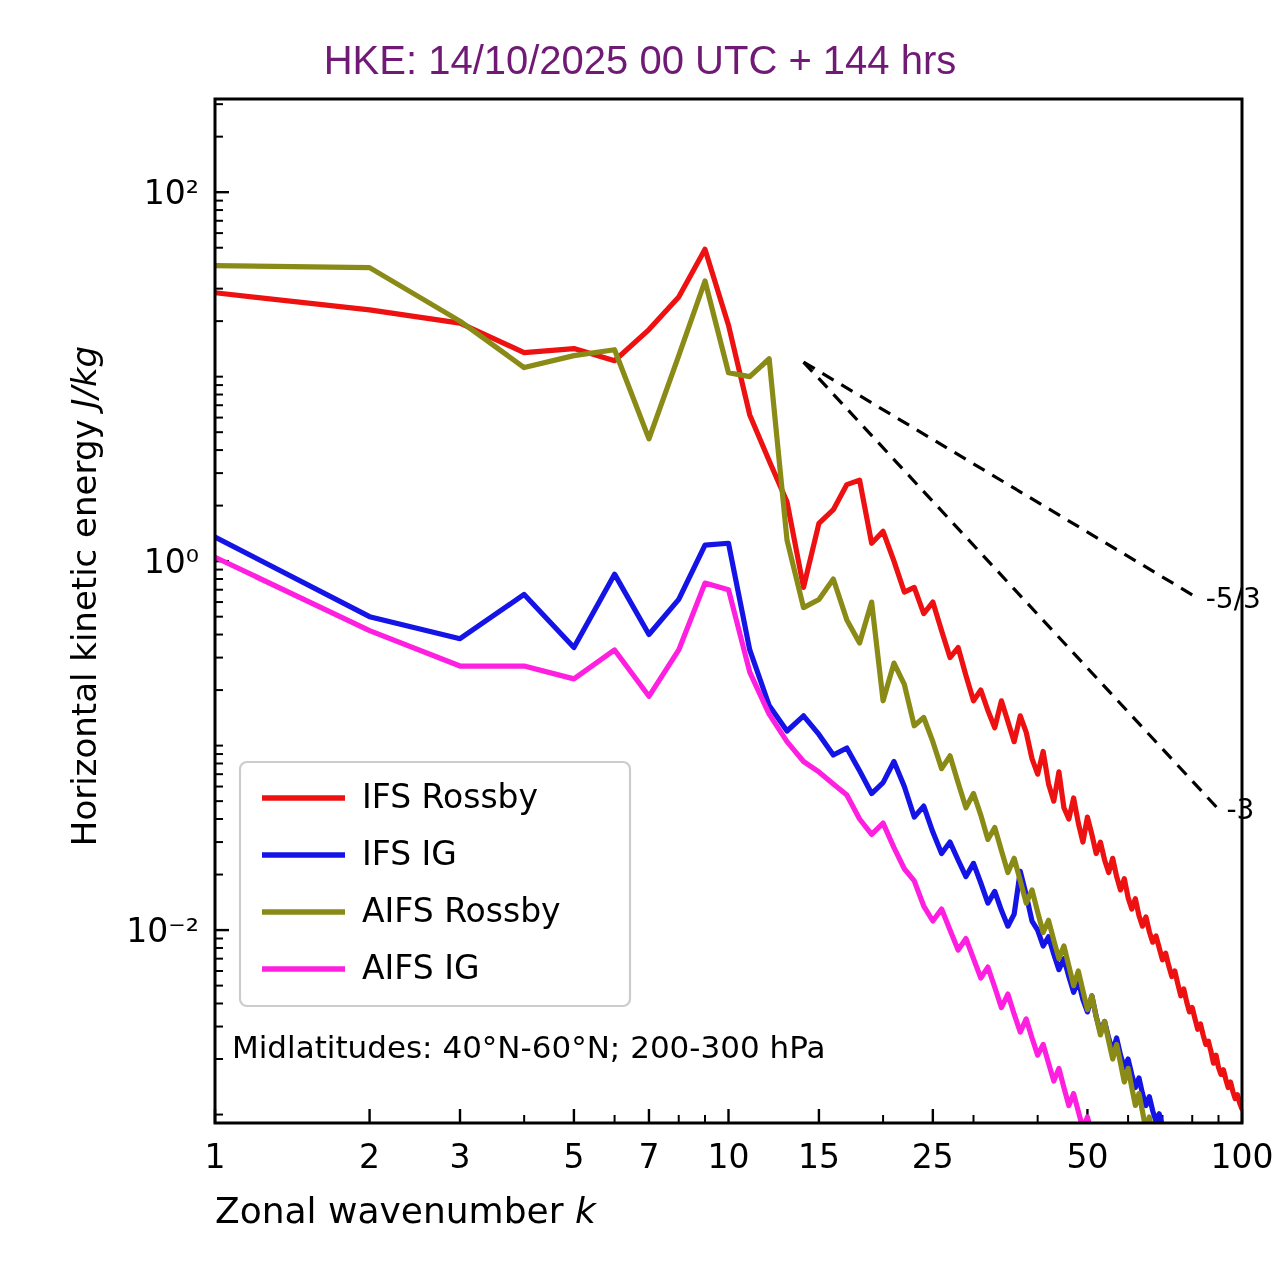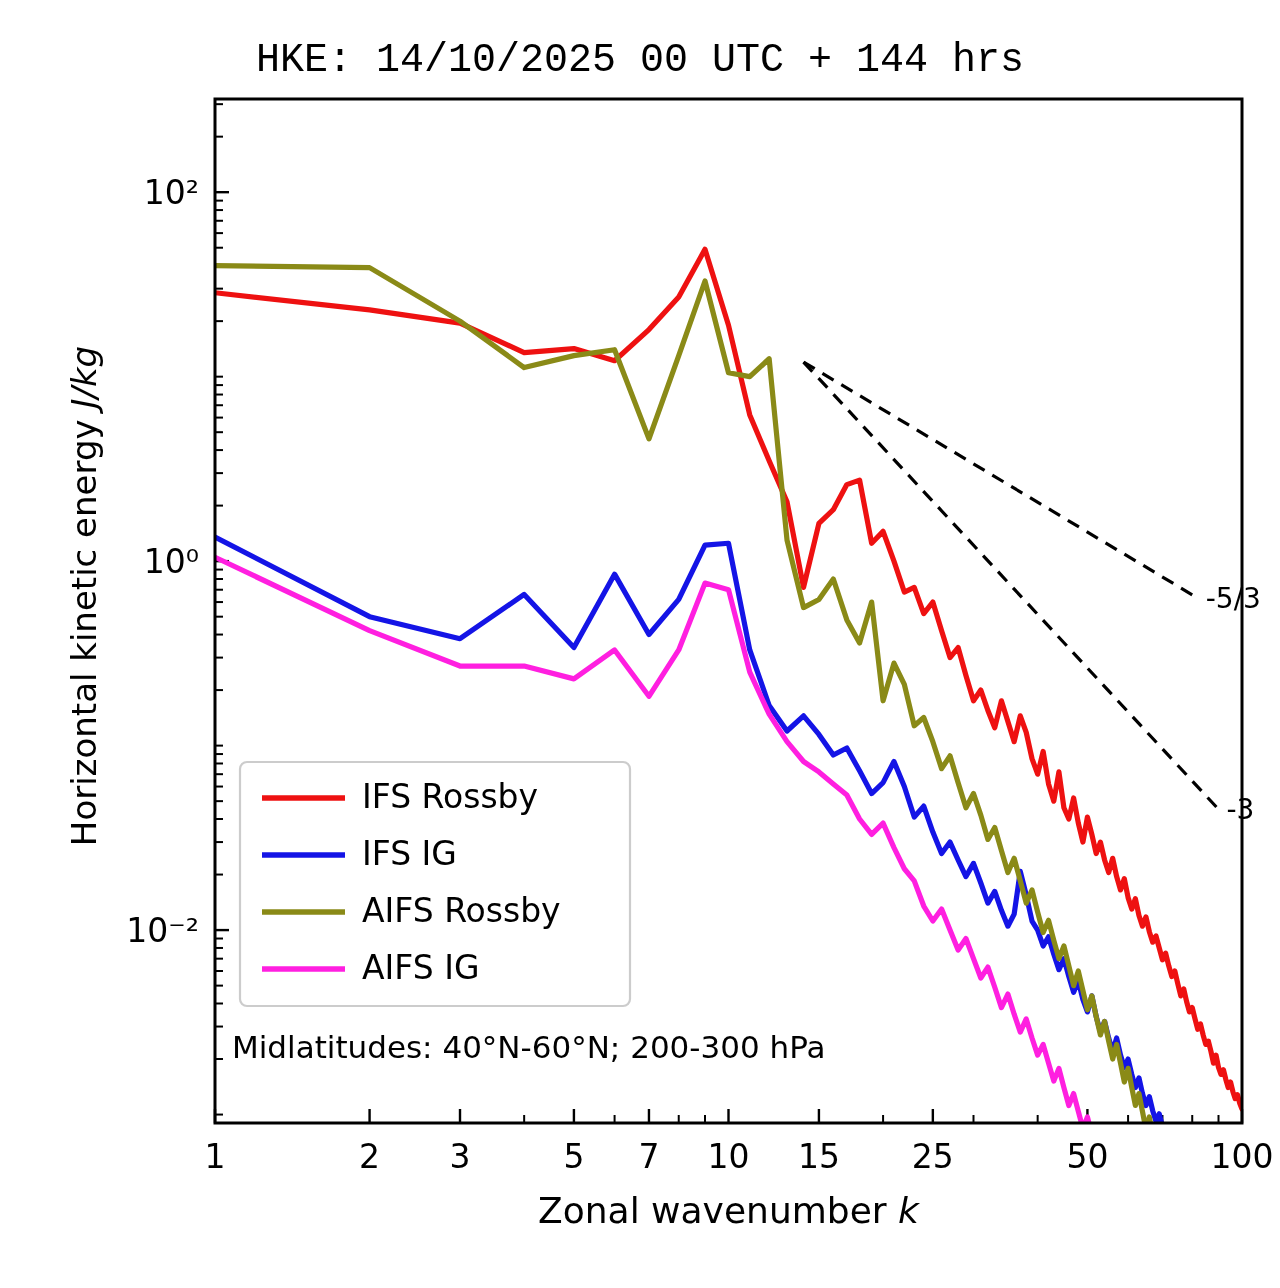--- a/index.html
+++ b/index.html
@@ -19,41 +19,40 @@
     height: 1288px;
     background: #ffffff;
   }
   #chart-title {
     position: absolute;
     left: 0;
     top: 38px;
     width: 1280px;
     text-align: center;
     font-size: 40px;
-    color: #000000;
-    font-family: Liberation Mono, monospace;
+    color: #701a75;
+    font-family: Liberation Sans, sans-serif;
     letter-spacing: 0px;
   }
   #ylabel {
     position: absolute;
     left: -296px;
     top: 576px;
     width: 760px;
     text-align: center;
     transform: rotate(-90deg);
     font-size: 34px;
     color: #000000;
   }
   #ylabel .unit { font-style: italic; }
   #xlabel {
     position: absolute;
     left: 215px;
     top: 1190px;
     width: 1027px;
-    text-align: center;
     font-size: 36px;
     color: #000000;
   }
   #xlabel .sym { font-style: italic; }
   svg#plot {
     position: absolute;
     left: 0;
     top: 0;
   }
   .tick-label-y {

